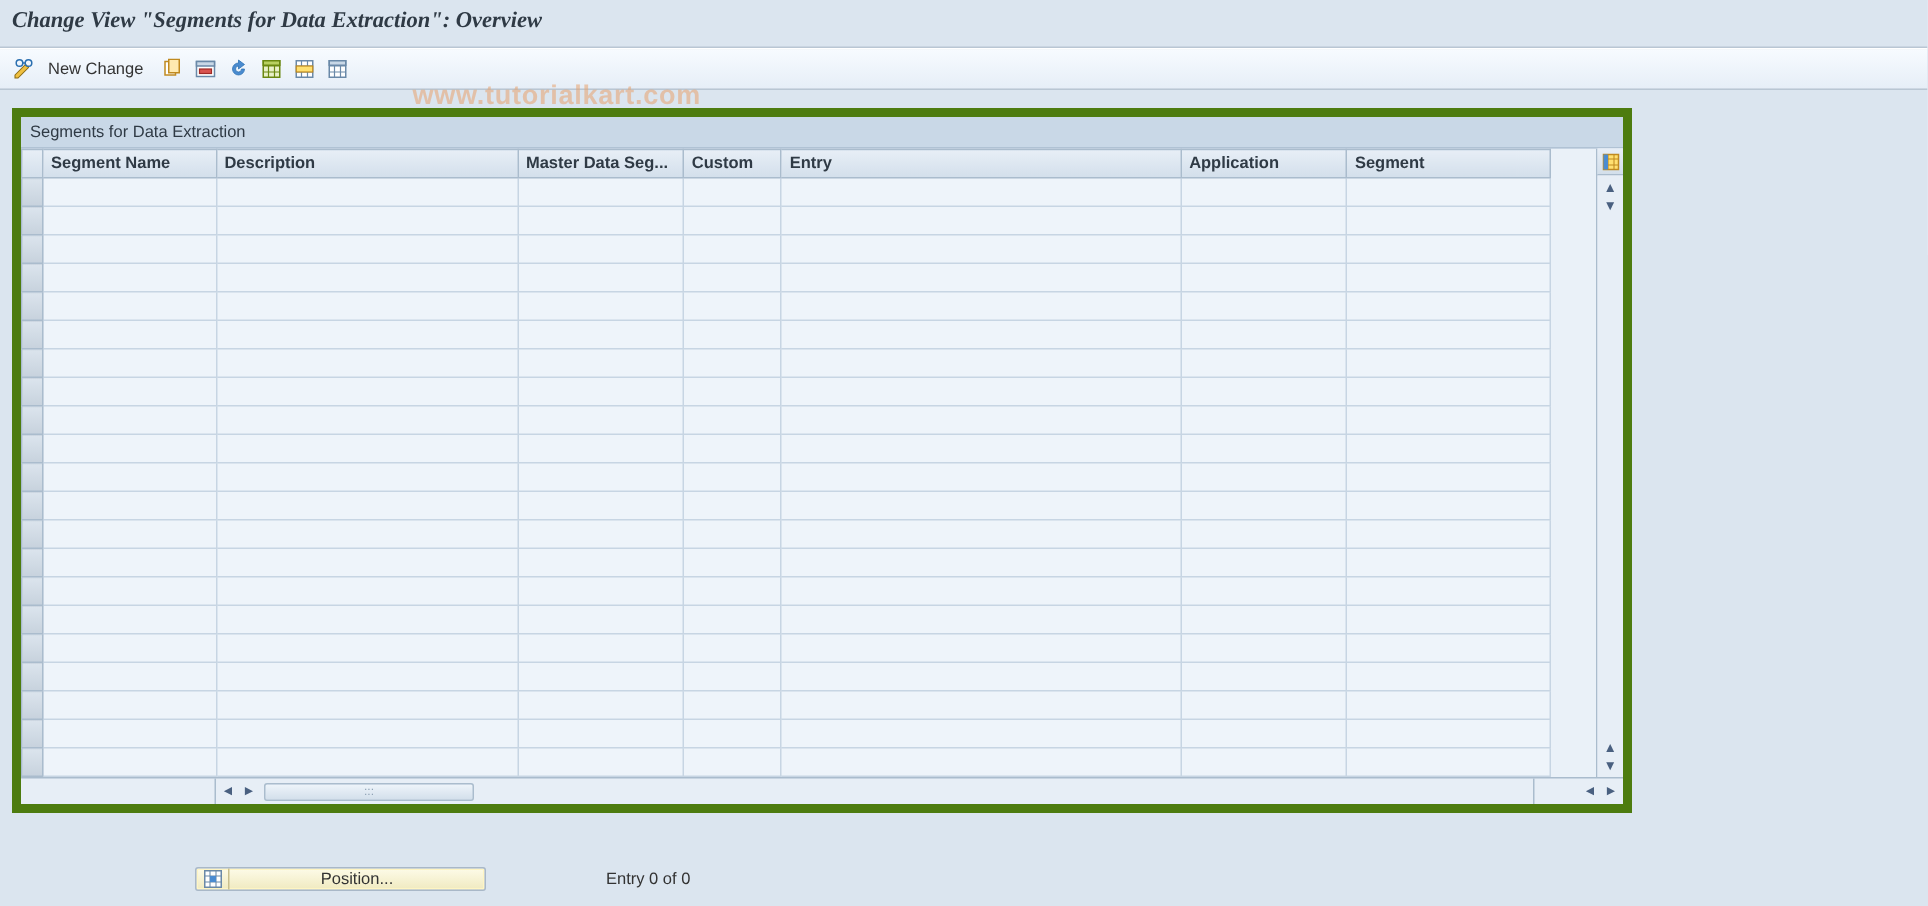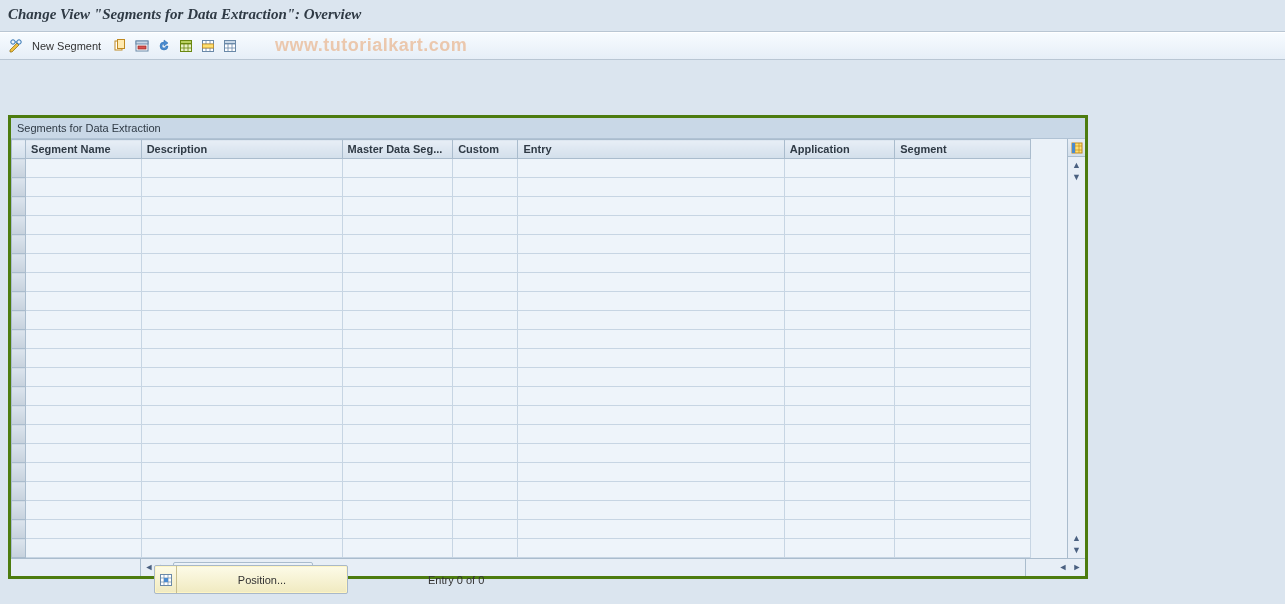--- a/index.html
+++ b/index.html
@@ -42,37 +42,36 @@
     padding: 0 2px;
     cursor: default;
   }
   .toolbar .tb-text {
     color: #333;
     padding: 0 6px 0 2px;
   }
   .watermark {
     position: absolute;
     left: 275px;
-    top: 2px;
+    top: 20px;
     font-family: Arial, sans-serif;
     font-weight: bold;
     font-size: 18px;
     color: rgba(232, 162, 110, 0.55);
     letter-spacing: 0.5px;
     pointer-events: none;
   }
   .content {
     padding: 12px 8px 0 8px;
   }
   .grid-wrap {
     width: 1080px;
-    border: 3px solid #4d7c0f;
+    border: 6px solid #4d7c0f;
     background: #eaf1f8;
     position: relative;
-    margin-top: 43px;
   }
   .grid-title {
     background: #c9d8e7;
     border-bottom: 1px solid #b0c2d4;
     padding: 4px 6px;
     color: #2f3a45;
   }
   .grid-body {
     display: flex;
     align-items: stretch;
@@ -192,25 +191,24 @@
     padding: 8px 0 10px 130px;
     display: flex;
     align-items: center;
     gap: 80px;
   }
   .position-btn {
     display: inline-flex;
     align-items: center;
     border: 1px solid #a9b8c8;
     background: linear-gradient(#fdfbe8, #f0eac0);
-    height: 29px;
+    height: 16px;
     border-radius: 2px;
     padding: 0;
     box-shadow: inset 0 0 0 1px #fff5c2;
-    margin-left: 24px;
   }
   .position-btn .pb-icon {
     width: 22px;
     height: 100%;
     display: flex;
     align-items: center;
     justify-content: center;
     border-right: 1px solid #c9bf8e;
   }
   .position-btn .pb-label {
@@ -228,21 +226,21 @@
 
 <div class="toolbar">
   <span class="tb-btn">
     <svg width="16" height="16" viewBox="0 0 16 16">
       <path d="M2 12 L9 5 L11 7 L4 14 L2 14 Z" fill="#f0c040" stroke="#8a6a10" stroke-width="0.7"></path>
       <circle cx="11" cy="4" r="2.2" fill="none" stroke="#2a6fb0" stroke-width="1"></circle>
       <circle cx="5" cy="4" r="2.2" fill="none" stroke="#2a6fb0" stroke-width="1"></circle>
       <path d="M7.2 4 H8.8" stroke="#2a6fb0" stroke-width="1"></path>
     </svg>
   </span>
-  <span class="tb-text">New Segment</span>
+  <span class="tb-text">New Change</span>
   <span class="tb-btn">
     <svg width="14" height="14" viewBox="0 0 14 14">
       <rect x="2" y="2" width="7" height="9" fill="#fff" stroke="#c08a20" stroke-width="1"></rect>
       <rect x="4.5" y="0.5" width="7" height="9" fill="#ffeab0" stroke="#c08a20" stroke-width="1"></rect>
     </svg>
   </span>
   <span class="tb-btn">
     <svg width="14" height="14" viewBox="0 0 14 14">
       <rect x="1" y="2" width="12" height="10" fill="#fff" stroke="#6a89a8" stroke-width="1"></rect>
       <rect x="1" y="2" width="12" height="3" fill="#c9d8e7" stroke="#6a89a8" stroke-width="1"></rect>

